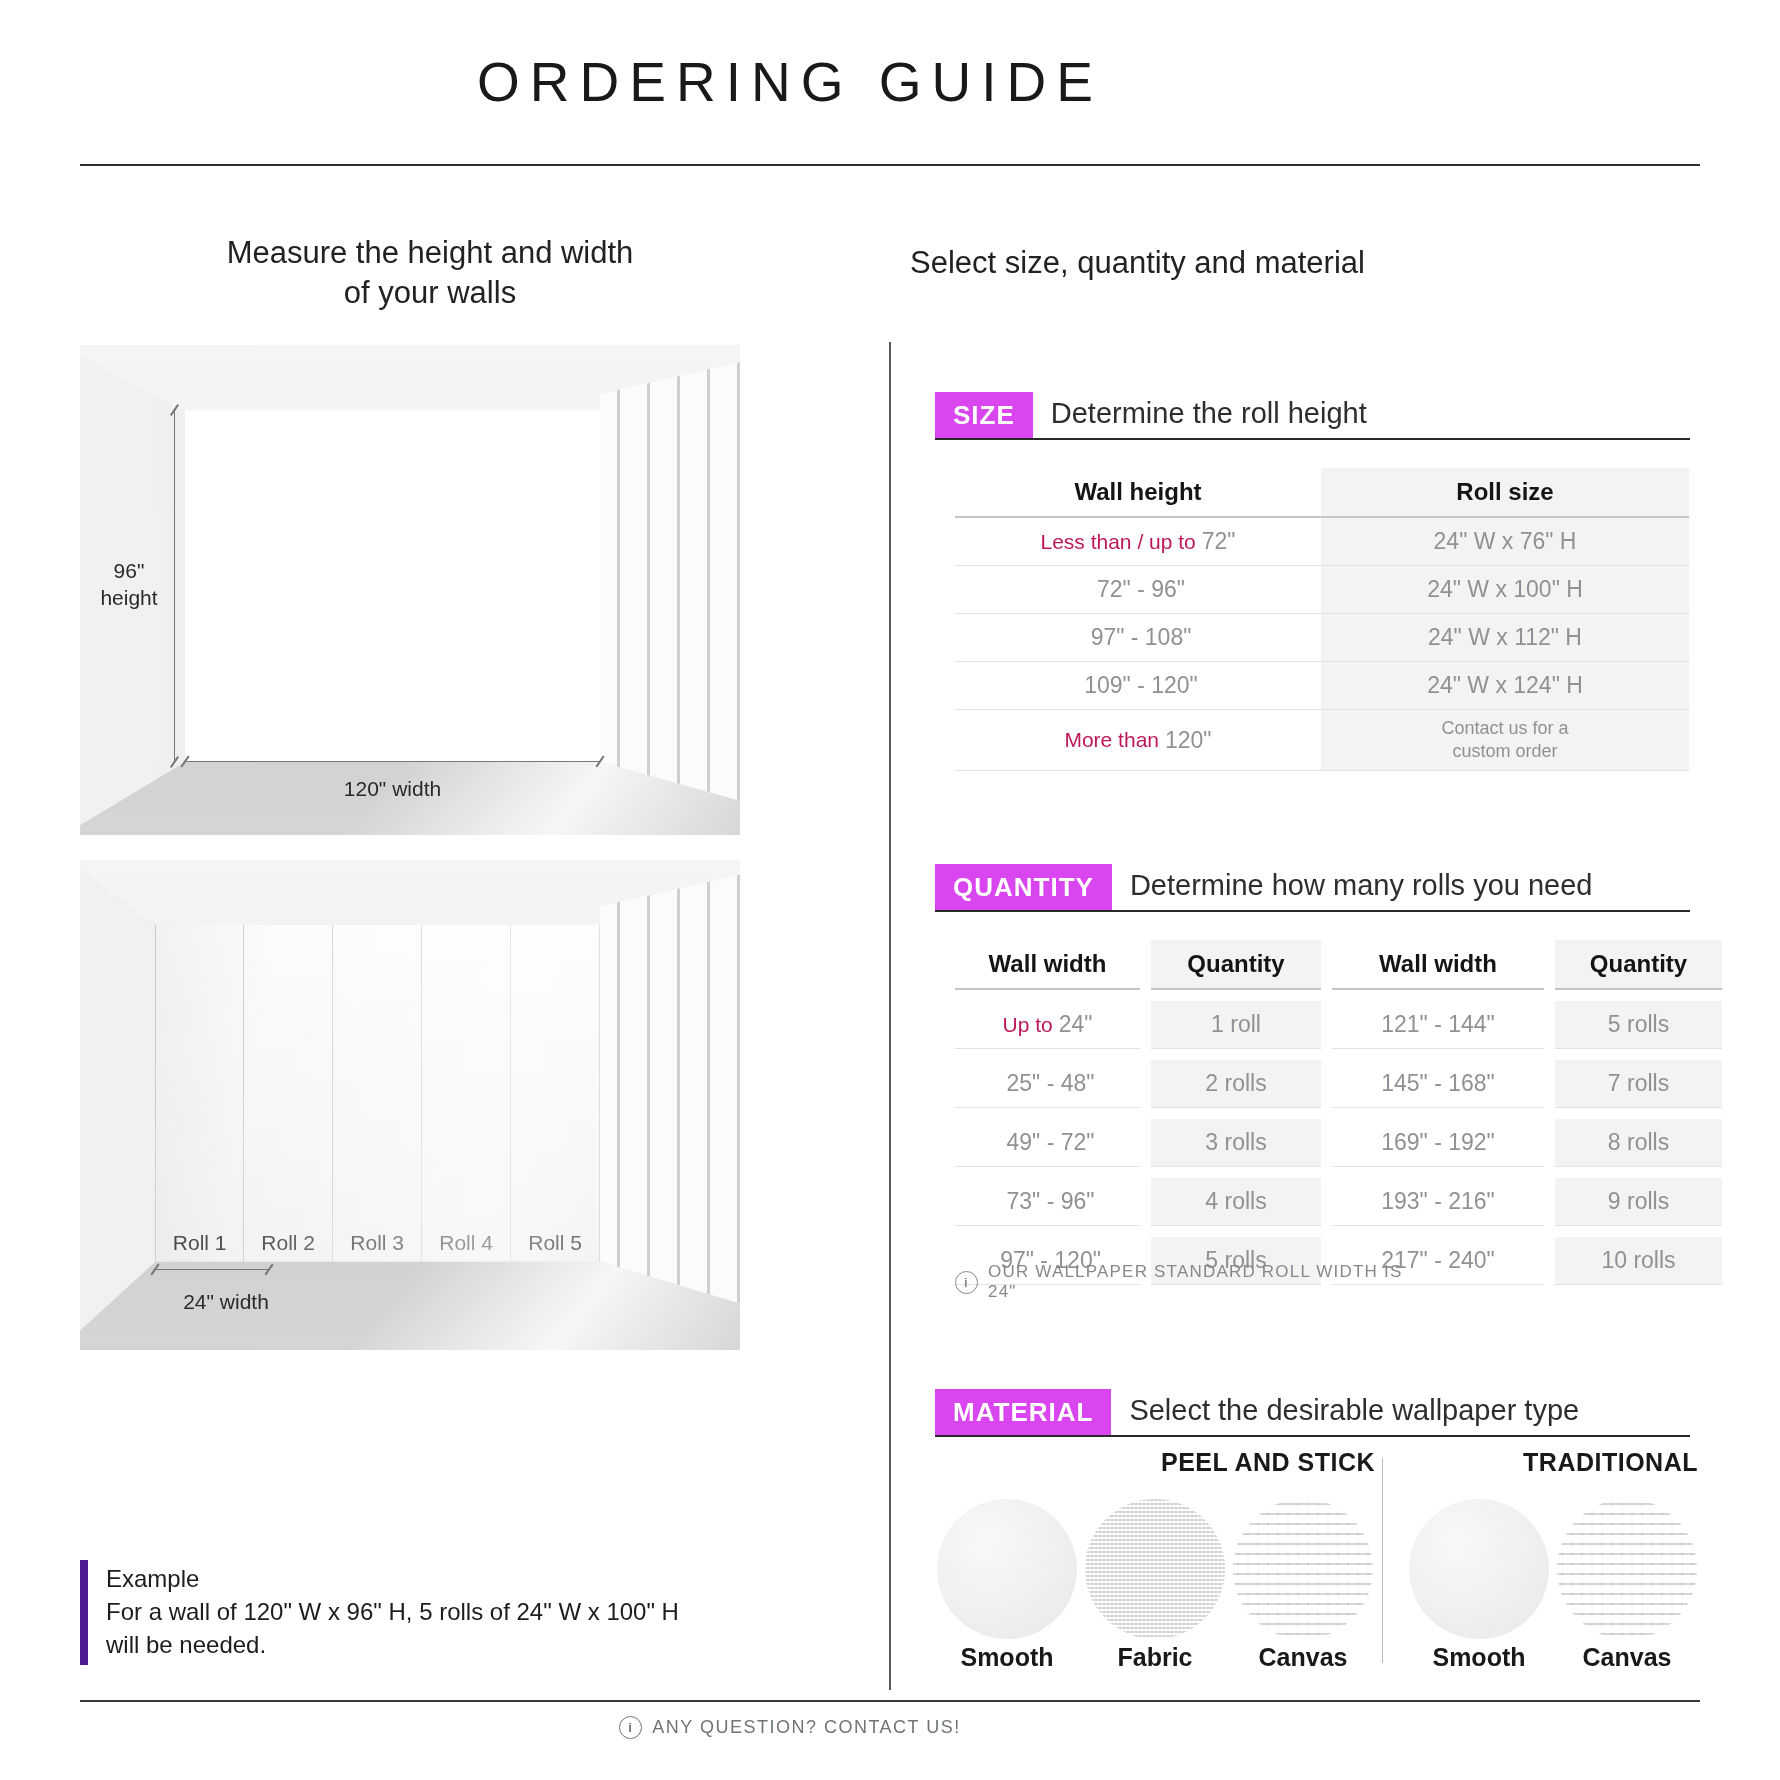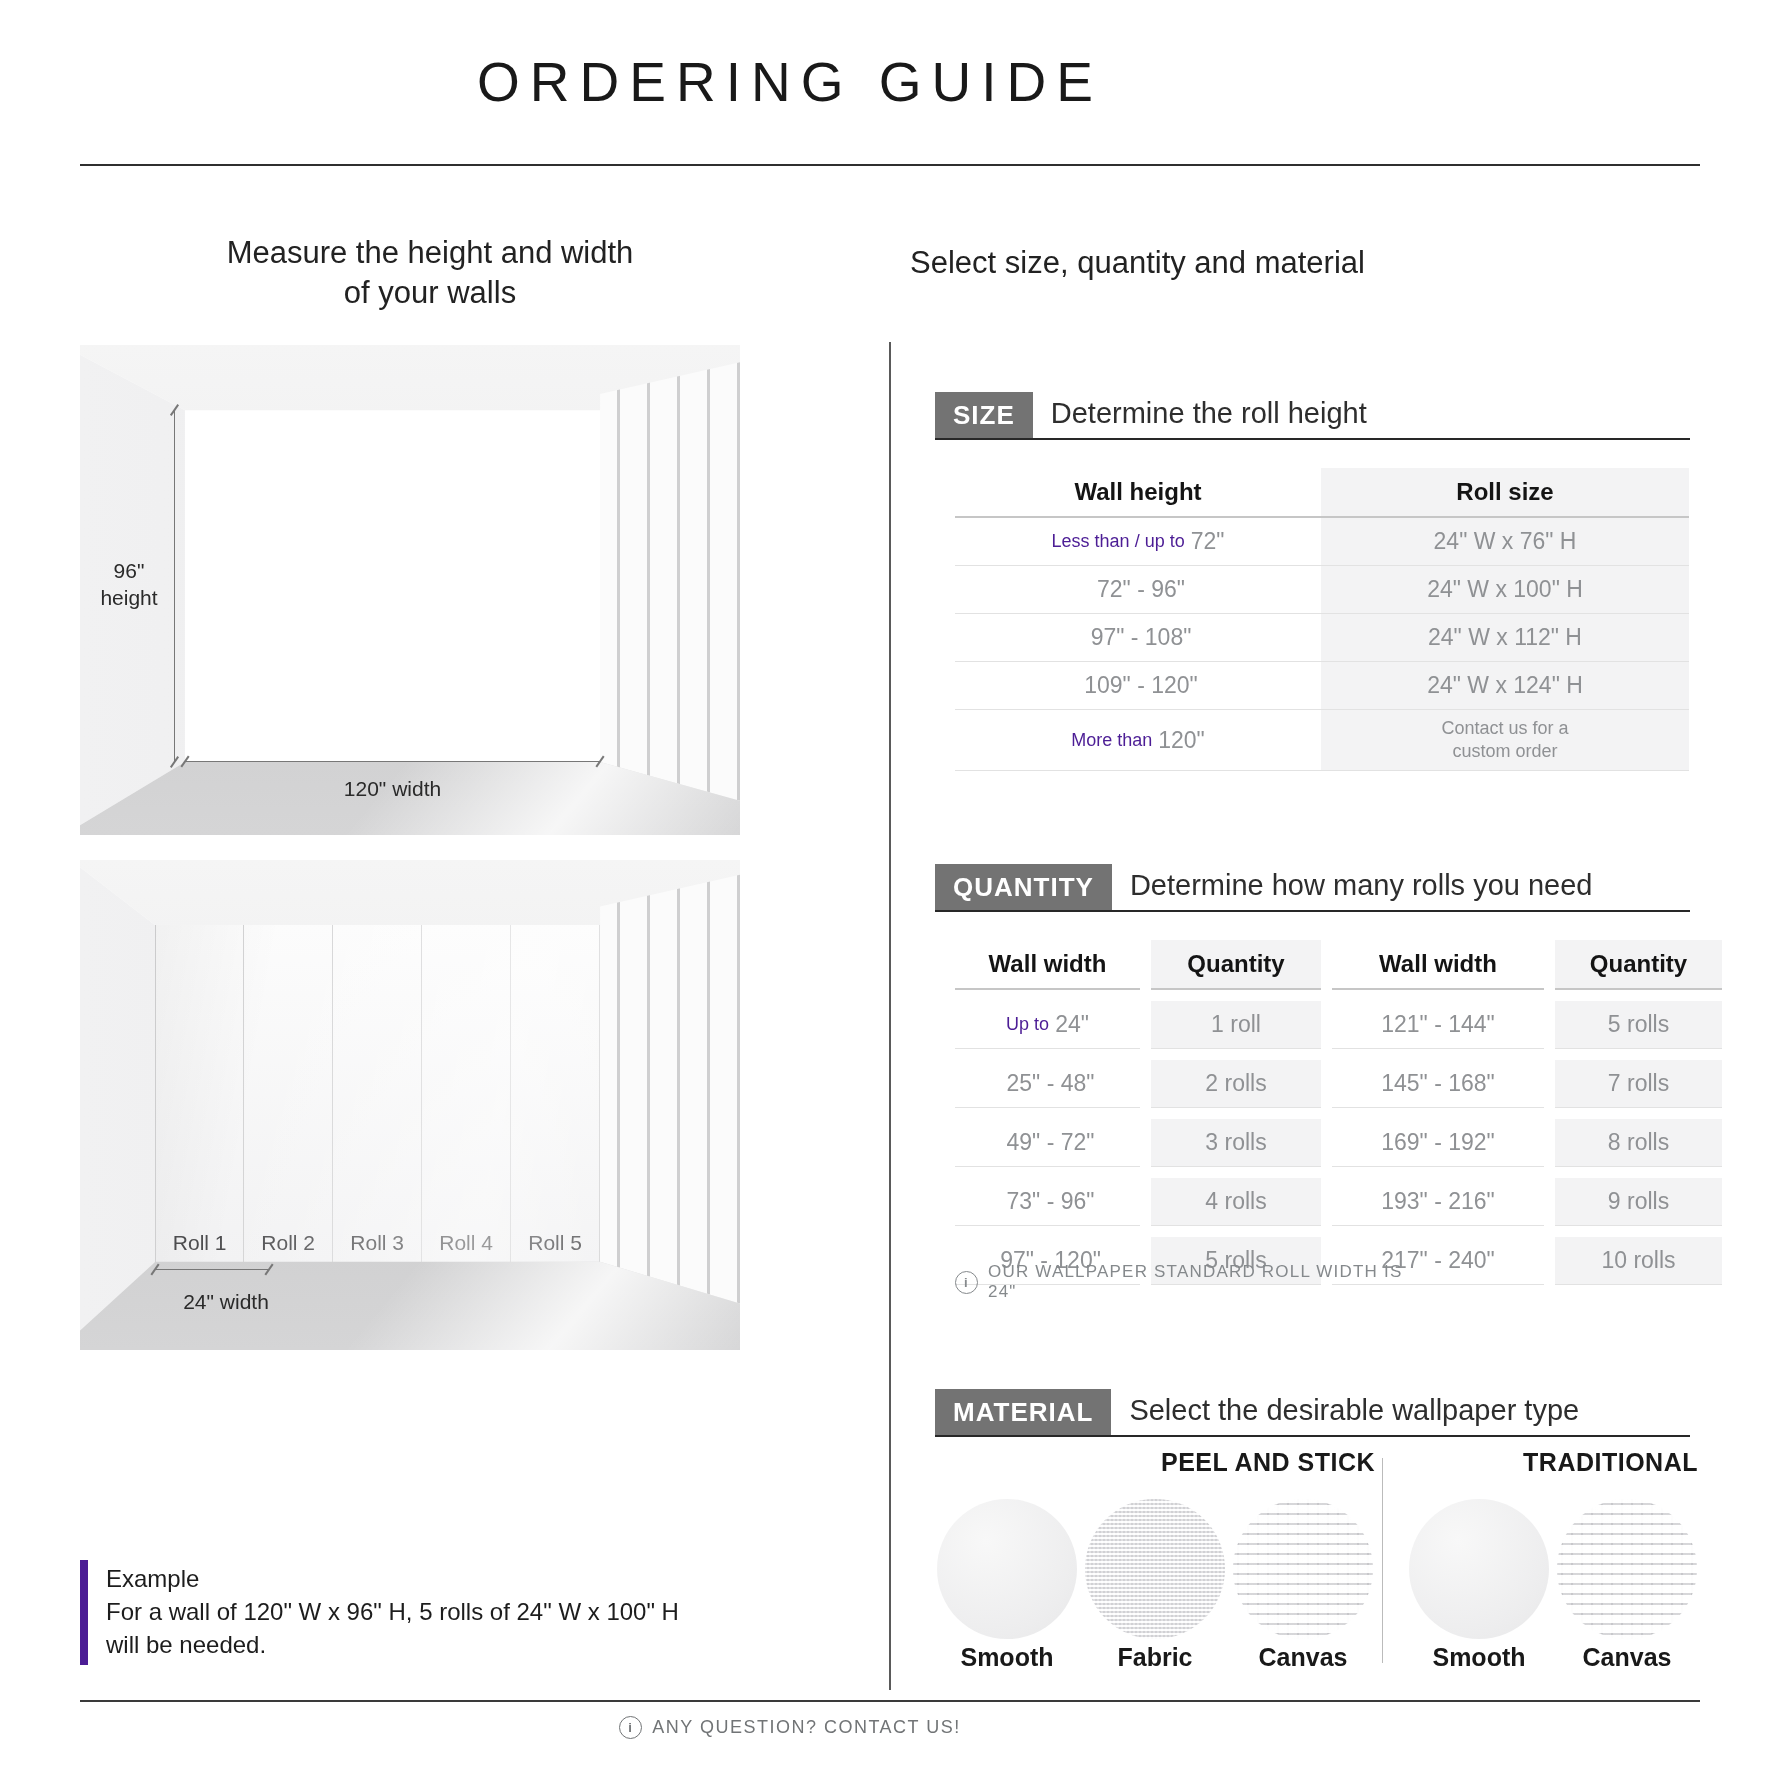--- a/index.html
+++ b/index.html
@@ -76,37 +76,37 @@
   .width-label1{left:105px;top:430px;width:415px;}
   .width-label2{left:32px;top:428px;width:228px;}
 
   
   .example{left:80px;top:1560px;width:640px;border-left:8px solid #4c1d95;
     padding:2px 0 4px 18px;font-size:24px;color:#1d1d1d;line-height:1.38;}
   .example span{display:block;}
 
   
   .section-header{display:flex;align-items:flex-end;border-bottom:2px solid #282828;}
-  .badge{background:#737373;color:#ffffff;font-size:26px;font-weight:700;
+  .badge{background:#d946ef;color:#ffffff;font-size:26px;font-weight:700;
     letter-spacing:1px;padding:10px 18px;line-height:1;}
   .section-title{margin-left:18px;padding-bottom:8px;font-size:29px;color:#2e2e2e;font-weight:400;}
   .size-header{left:935px;top:392px;width:755px;}
   .quantity-header{left:935px;top:864px;width:755px;}
   .material-header{left:935px;top:1389px;width:755px;}
 
   
   .gtable{display:grid;}
   .size-table{left:955px;top:468px;width:734px;grid-template-columns:366px 368px;}
   .quantity-table{left:955px;top:940px;width:734px;grid-template-columns:185px 170px 212px 167px;gap:11px;}
   .cell{display:flex;align-items:center;justify-content:center;gap:6px;
     min-height:47px;border-bottom:1px solid #e2e2e2;}
   .t-head{font-weight:700;color:#141414;font-size:24px;min-height:48px;border-bottom:2px solid #c6c6c6;}
   .t-cell{color:#8f9194;font-size:23px;}
   .gray{background:#f3f3f4;}
-  .pre{font-size:18px;color:#4c1d95;}
+  .pre{font-size:21px;color:#be185d;}
   .contact{flex-direction:column;gap:0;font-size:18px;line-height:1.3;text-align:center;min-height:60px;}
 
   
   .note{left:955px;top:1262px;width:450px;display:flex;align-items:center;justify-content:center;
     gap:10px;color:#85898c;font-size:17px;letter-spacing:1.2px;}
   .info-icon{display:inline-flex;width:21px;height:21px;min-width:21px;border:1.5px solid currentColor;
     border-radius:50%;align-items:center;justify-content:center;
     font-size:13px;font-weight:600;}
   .rule-bottom{left:80px;top:1700px;width:1620px;height:1.5px;background:#3a3a3a;}
   .footer{left:80px;top:1716px;width:1420px;display:flex;align-items:center;justify-content:center;

